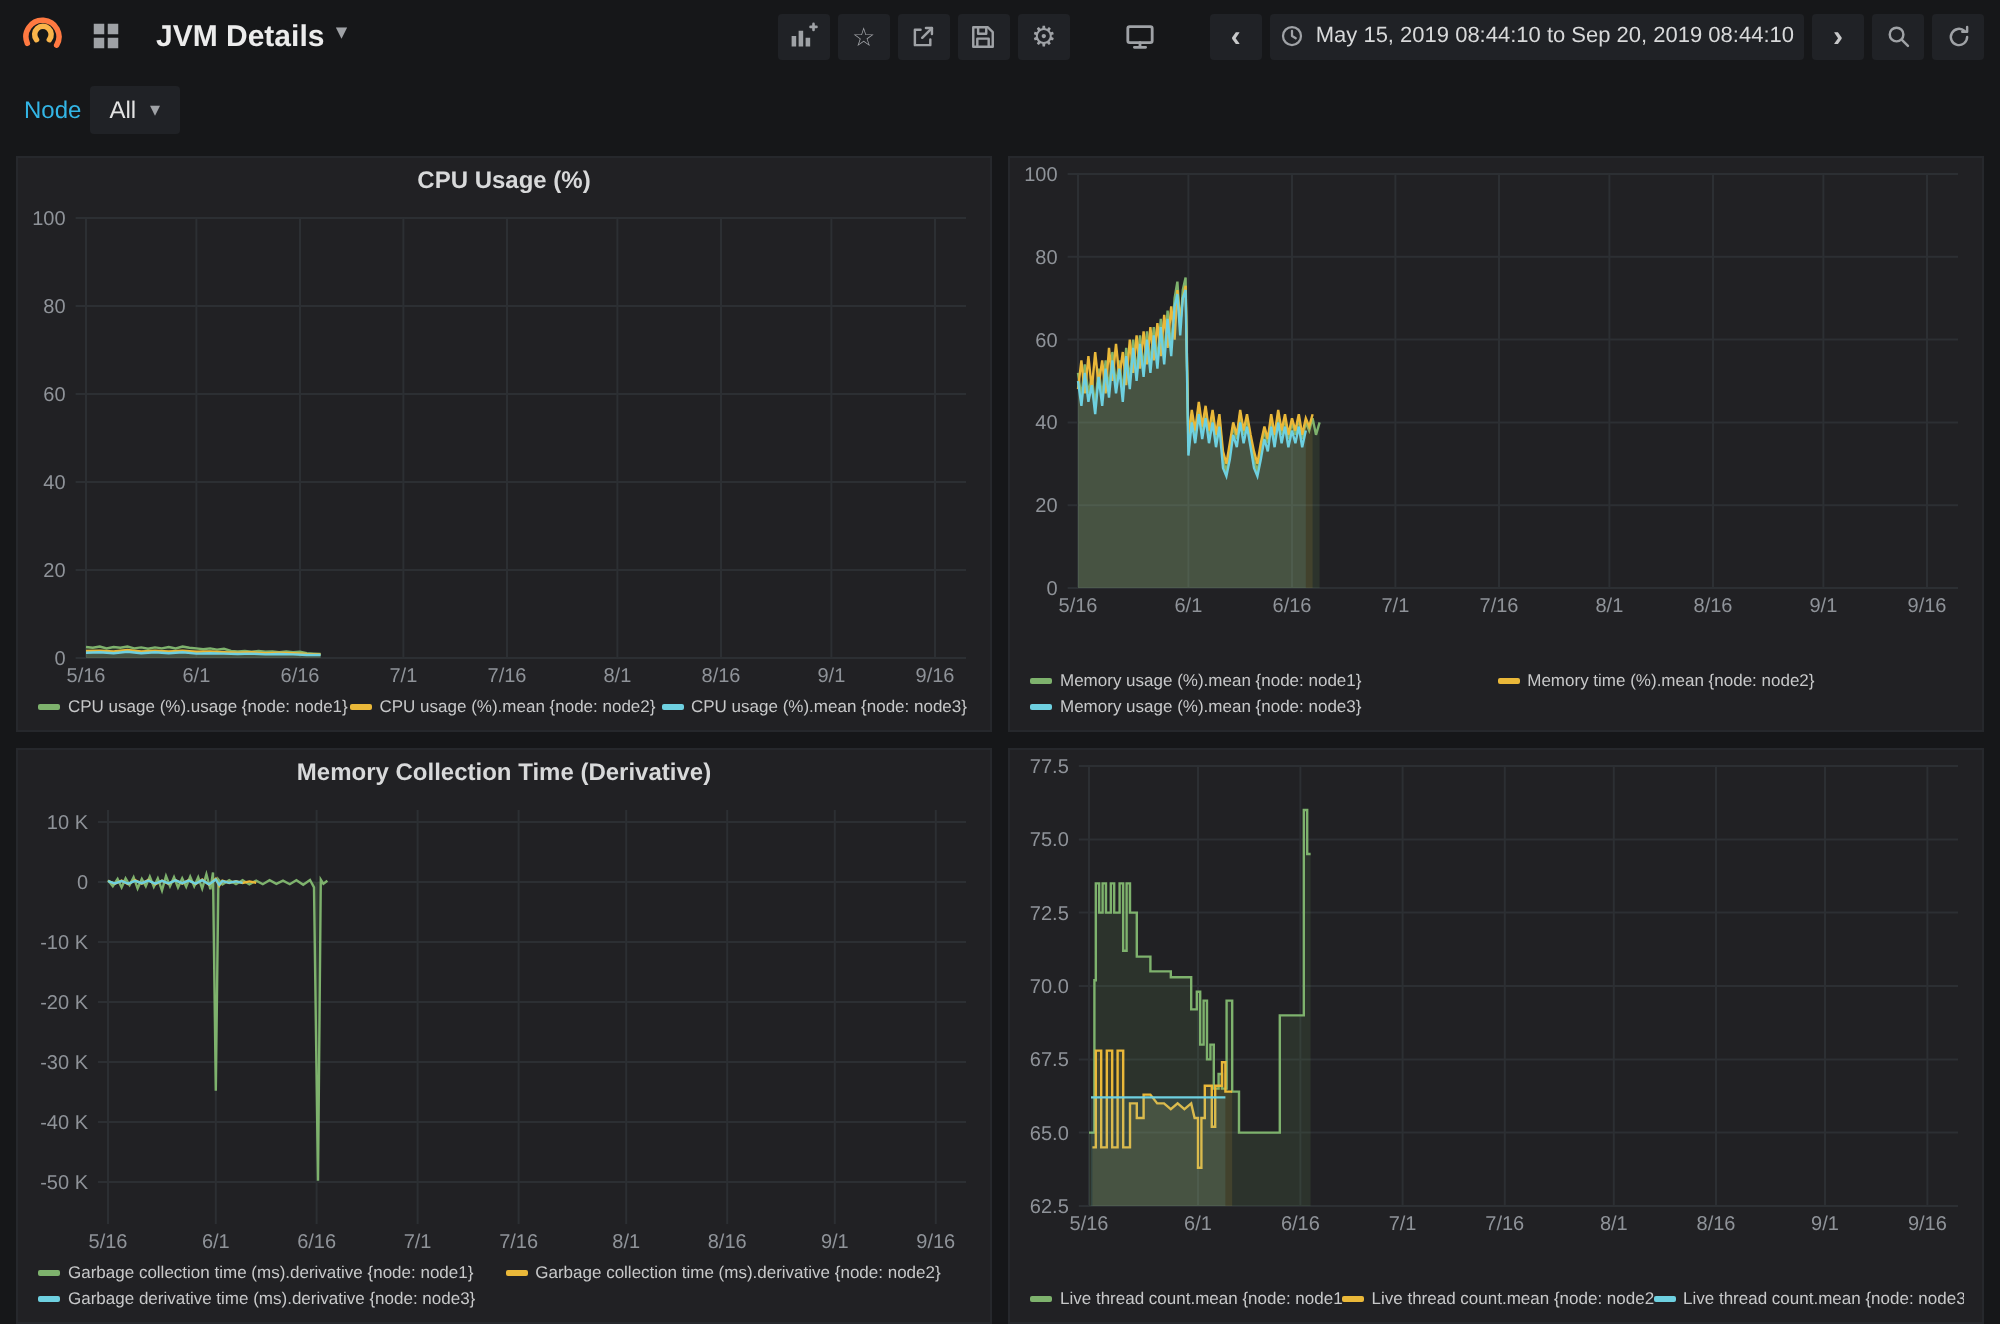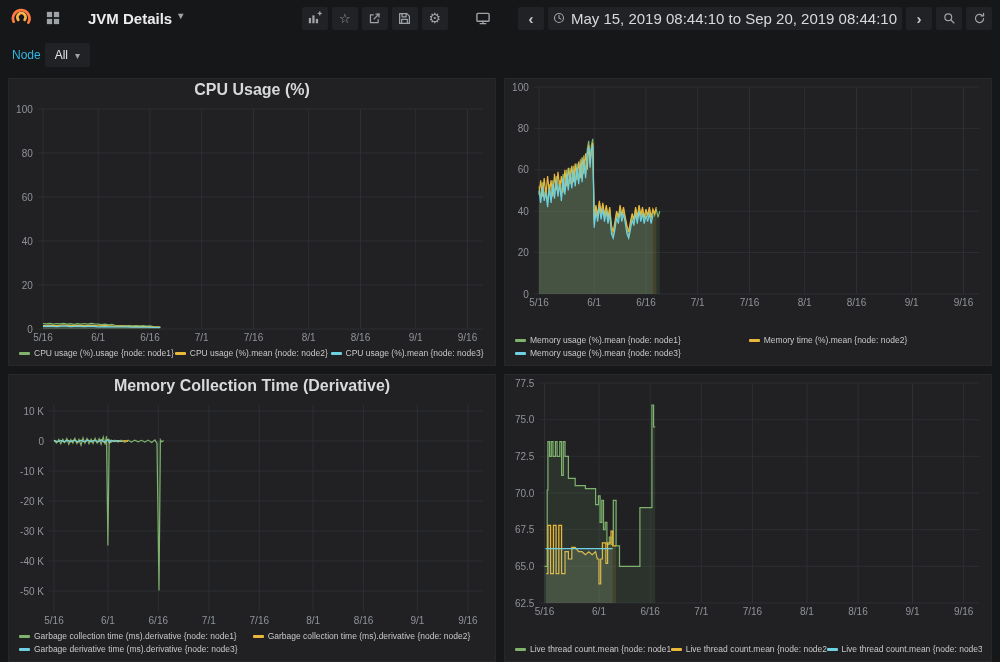--- a/index.html
+++ b/index.html
@@ -2,33 +2,33 @@
 <html><head>
 <meta charset="utf-8">
 <style>
   *{box-sizing:border-box;margin:0;padding:0}
   html,body{width:1000px;height:662px;overflow:hidden}
   body{background:#161719;color:#d8d9da;font-family:"Liberation Sans",sans-serif}
   .navbar{height:36px;display:flex;align-items:center;padding:0 8px;gap:6px;background:#161719}
   .logo{width:26px;height:26px;display:flex;align-items:center;justify-content:center;cursor:pointer}
   .nav-btn{min-width:26px;height:23px;background:#202226;border-radius:2px;display:flex;align-items:center;justify-content:center;color:#9fa2a6;cursor:pointer;padding:0 5px;font-size:13px;line-height:1}
   .nav-btn.plain{background:transparent}
-  .dash-title{display:flex;align-items:flex-start;gap:6px;font-size:15px;font-weight:700;color:#ececec;cursor:pointer;margin-left:16px}
+  .dash-title{display:flex;align-items:flex-start;gap:6px;font-size:15px;font-weight:700;color:#ececec;cursor:pointer;margin-left:6px}
   .caret{font-size:10px;color:#9fa2a6}
   .nav-right{margin-left:auto;display:flex;align-items:center;gap:4px}
   .gap{width:14px}
-  .time-btn{font-size:15px;color:#d8d9da;gap:6px;white-space:nowrap}
+  .time-btn{font-size:11px;color:#d8d9da;gap:6px;white-space:nowrap}
   .chev{font-size:15px;color:#c7c8c9;font-weight:700}
   .glyph{color:#9fa2a6}
   .submenu{height:38px;display:flex;align-items:center;padding:0 12px;gap:4px}
   .var-label{color:#33b5e5;font-size:12px}
   .var-value{background:#202226;border-radius:2px;height:24px;display:flex;align-items:center;gap:7px;padding:0 10px;font-size:12px;color:#e3e3e3;cursor:pointer}
   .dashboard{display:grid;grid-template-columns:1fr 1fr;grid-template-rows:288px 288px;gap:8px;padding:4px 8px 0 8px}
   .panel{background:#212124;border:1px solid #26282c;display:flex;flex-direction:column;overflow:hidden}
-  .panel-header{flex:0 0 22px;display:flex;align-items:center;justify-content:center;font-size:16px;font-weight:700;color:#d8d9da;cursor:pointer}
+  .panel-header{flex:0 0 22px;display:flex;align-items:center;justify-content:center;font-size:12px;font-weight:700;color:#d8d9da;cursor:pointer}
   .chart{flex:1 1 auto;min-height:0;position:relative}
   .chart svg{display:block}
   .chart svg text{fill:#8f9399;font-size:10px;font-family:"Liberation Sans",sans-serif}
   .legend{flex:0 0 auto;display:flex;flex-wrap:wrap;align-items:center;padding:2px 4px 5px 10px}
   .legend-item{display:inline-flex;align-items:center;font-size:8.5px;color:#c7c8c9;cursor:pointer;overflow:hidden;white-space:nowrap;line-height:13px}
   .cols3 .legend-item{width:33%}
   .cols2 .legend-item{width:49.5%}
   .legend-swatch{flex:0 0 11px;height:3px;border-radius:1px;margin-right:4px}
   .icon-stroke{stroke:#9fa2a6;stroke-width:1.5;fill:none;stroke-linecap:round;stroke-linejoin:round}
   .icon-fill{fill:#9fa2a6}

